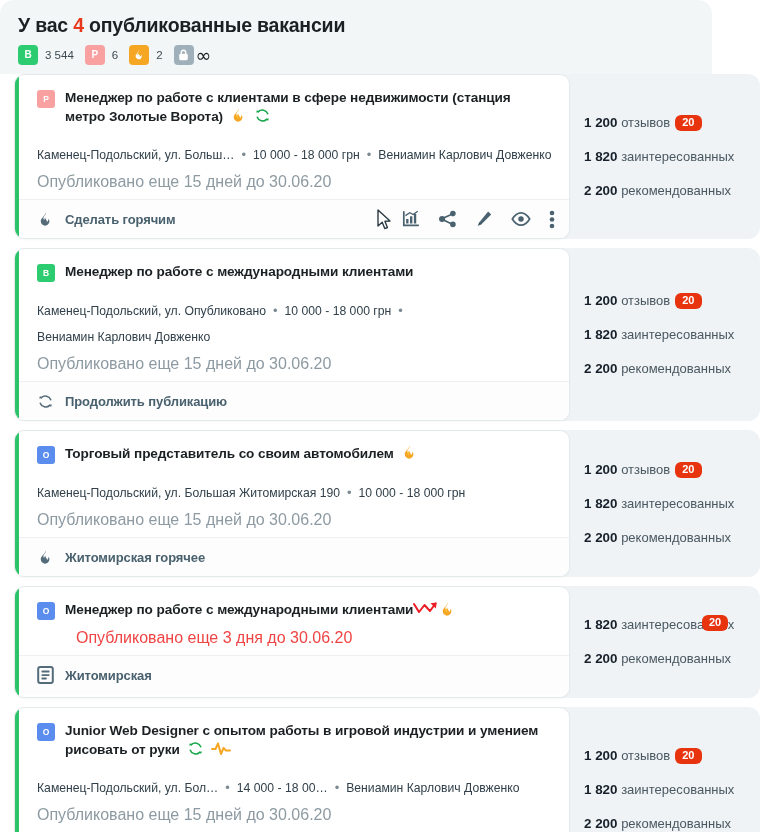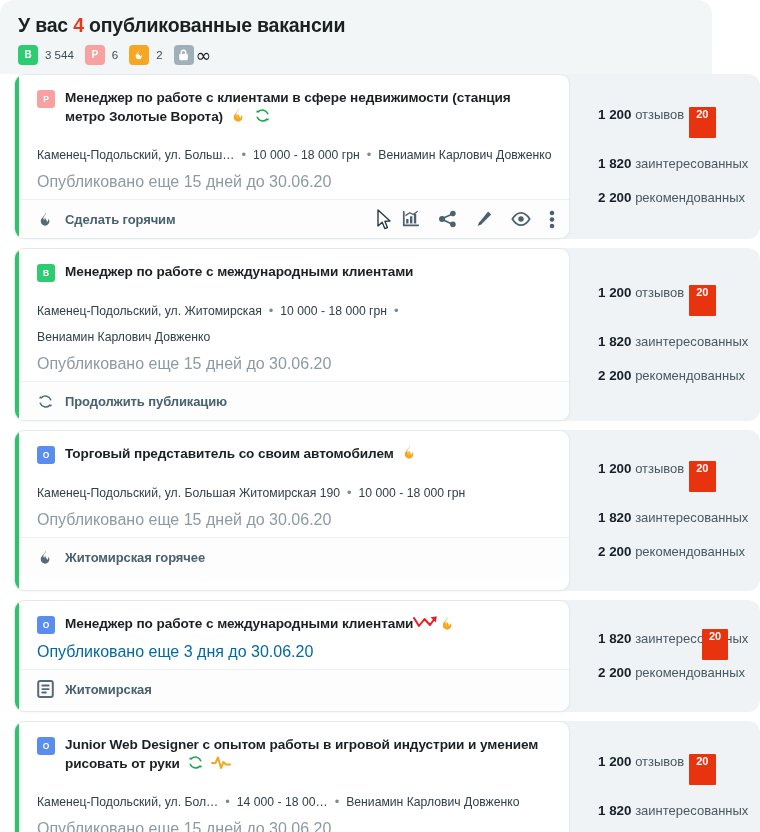--- a/index.html
+++ b/index.html
@@ -135,21 +135,21 @@
     white-space: nowrap;
   }
   .meta .dot { color: #7b8a93; padding: 0 7px; font-size: 13px; }
   .meta2 { margin-top: 9px; }
   .pubinfo {
     font-size: 16px;
     color: #8d9aa2;
     margin-top: 9px;
     line-height: 17px;
   }
-  .pubinfo.warn { color: #0369a1; }
+  .pubinfo.warn { color: #ef4444; margin-left: 39px; }
   .card-footer {
     border-top: 1px solid #edf1f3;
     height: 39px;
     display: flex;
     align-items: center;
     padding: 0 14px 0 22px;
     background: #fdfdfd;
   }
   .footer-action {
     display: flex; align-items: center; gap: 11px;
@@ -189,29 +189,29 @@
     line-height: 16px;
     white-space: nowrap;
     position: relative;
     padding: 9px 0;
   }
   .stat b {
     color: #17202a;
     font-weight: bold;
     font-size: 13.4px;
   }
-  .stat .num-sp { letter-spacing: 0px; margin-left: 14px; }
+  .stat .num-sp { letter-spacing: 0px; }
   .pill {
     display: inline-block;
     background: #e8330f;
     color: #ffffff;
     font-size: 11px;
     font-weight: bold;
-    border-radius: 1px;
-    padding: 1px 7px 17px 7px;
+    border-radius: 6px;
+    padding: 1px 7px 2px 7px;
     line-height: 13px;
     margin-left: 5px;
     vertical-align: 1px;
   }
   .pill.overlap {
     position: absolute;
     left: 118px;
     top: 7px;
     margin-left: 0;
   }
@@ -347,21 +347,21 @@
         </div>
       </div>
       <div class="row">
         <div class="card">
           <div class="accent" style="background: rgb(44, 195, 107);"></div>
           <div class="card-body">
             <div class="title-line">
               <span class="sq" style="background: rgb(46, 204, 113);">B</span>
               <div><span class="title">Менеджер по работе с международными клиентами</span></div>
             </div>
-            <div class="meta"><span>Каменец-Подольский, ул. Житомирская</span><span class="dot">•</span><span>10 000 - 18 000 грн</span><span class="dot">•</span></div>
+            <div class="meta"><span>Каменец-Подольский, ул. Опубликовано</span><span class="dot">•</span><span>10 000 - 18 000 грн</span><span class="dot">•</span></div>
             <div class="meta meta2">Вениамин Карлович Довженко</div>
             <div class="pubinfo">Опубликовано еще 15 дней до 30.06.20</div>
           </div>
           <div class="card-footer">
             <div class="footer-action">
               <span style="display: inline-flex;">
                 <svg width="17" height="17" viewBox="0 0 24 24" style="overflow:visible">
                   <g fill="none" stroke="#546b79" stroke-width="2.2" stroke-linecap="round">
                     <path d="M19.4 9.6A8 8 0 0 0 6.2 6.6"></path>
                     <path d="M4.6 14.4a8 8 0 0 0 13.2 3"></path>

